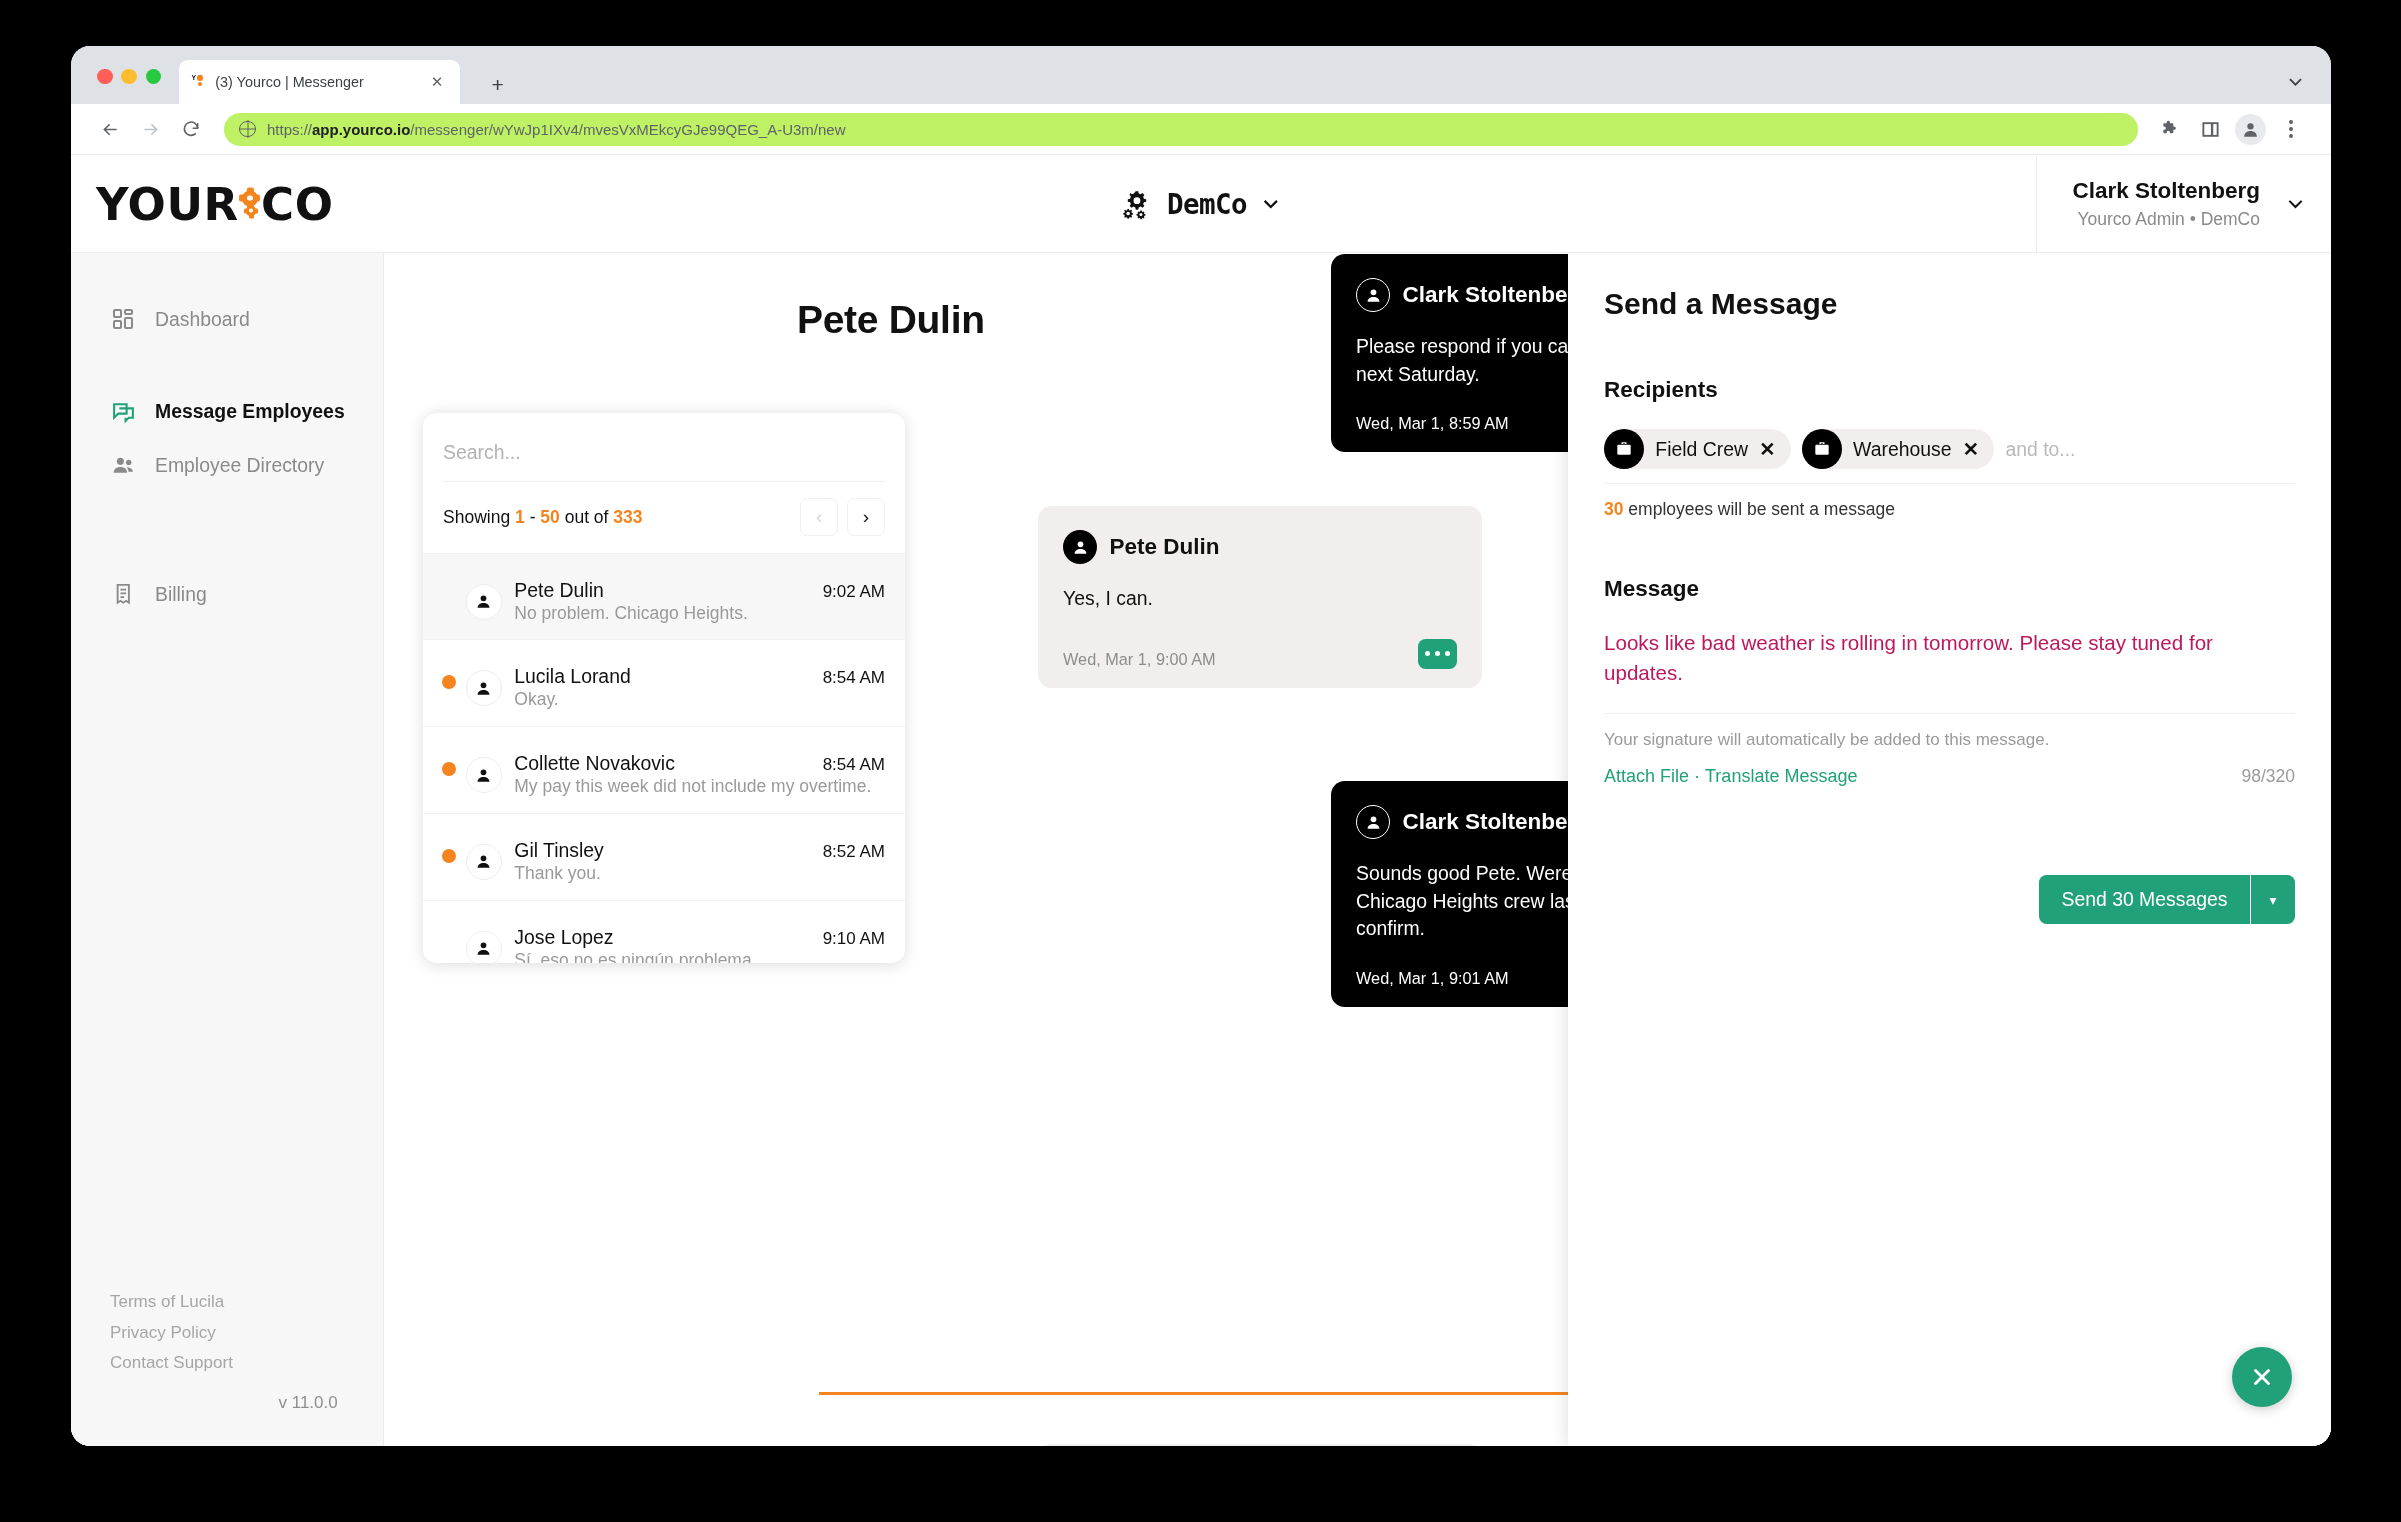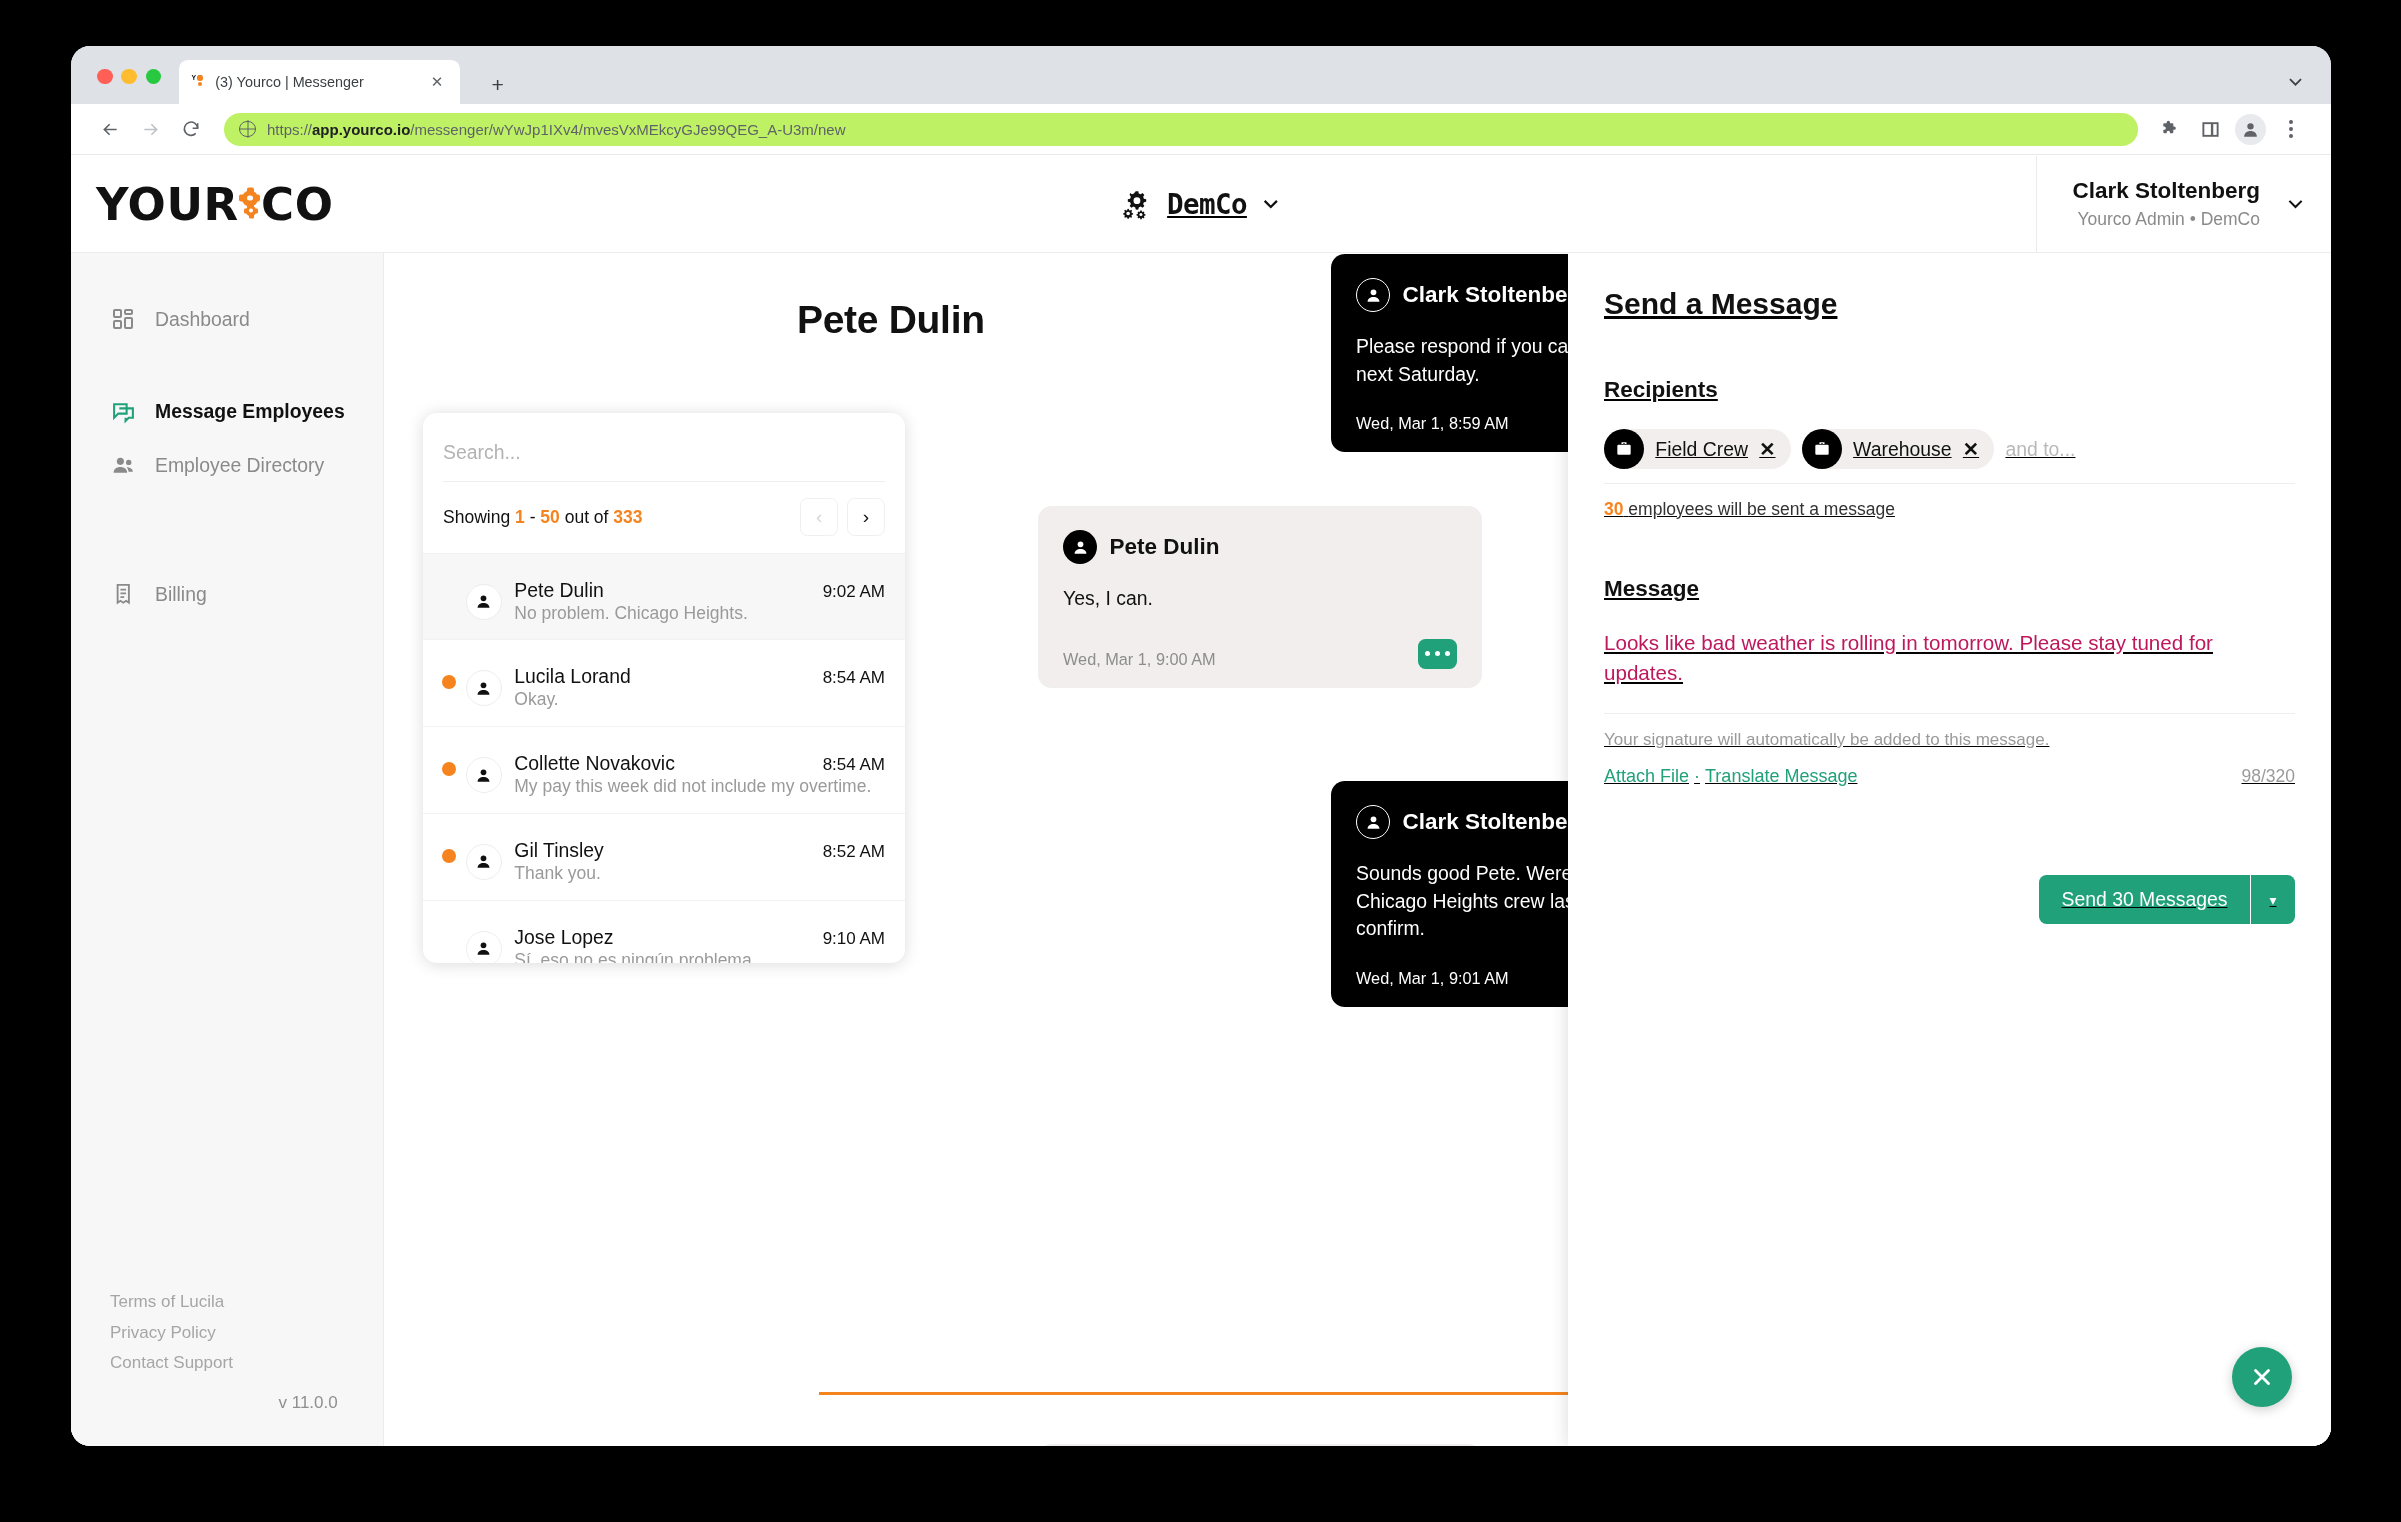--- a/index.html
+++ b/index.html
@@ -165,21 +165,21 @@
   .gear.big::before { width: 21px; height: 6.9px; margin-left:-10.6px; margin-top:-3.4px; border-radius:1.9px;}
   .gear.big::after { width: 6.9px; height: 21px; margin-left:-3.4px; margin-top:-10.6px; border-radius:1.9px;}
   .gear.hole { width: 5.6px; height: 5.6px; background:#fff; left: 7.5px; top: 7.5px; z-index:3;}
   .gear.sm { width: 10.6px; height: 10.6px; left: 6.3px; top: 18px; }
   .gear.sm::before { content:''; position:absolute; width:14.4px;height:5px;left:50%;top:50%;margin-left:-7.2px;margin-top:-2.5px;background:#f5841f;border-radius:1.3px;}
   .gear.sm::after { content:''; position:absolute; width:5px;height:14.4px;left:50%;top:50%;margin-left:-2.5px;margin-top:-7.2px;background:#f5841f;border-radius:1.3px;}
   .gear.smhole { width: 3.8px; height: 3.8px; background:#fff; left: 9.4px; top: 21px; z-index:3;}
 
   .org-switcher {
     position: absolute; left: 50%; transform: translateX(-50%);
-    display: flex; align-items: center; gap: 13.8px; text-decoration: underline;
+    display: flex; align-items: center; gap: 13.8px;
   }
   .org-gear-icon { width: 33px; height: 33px; }
   .org-name {
     font-size: 27.5px; font-weight: 600; color:#111;
     font-family: "DejaVu Sans Mono", monospace;
     letter-spacing: -0.6px;
   }
   .chev { color:#111; }
 
   .user-box {
@@ -321,21 +321,20 @@
     height: 0; border-top: 3.1px solid #f5841f;
   }
 
   
   .send-panel {
     position: absolute; right: 0; top: 0; bottom: 0;
     width: 763px;
     background: #ffffff;
     box-shadow: -2.5px 0 16.3px rgba(0,0,0,0.13);
     padding: 34px 36px 0 36px;
-    text-decoration: underline;
   }
   .panel-title { font-size: 30px; font-weight: 700; color:#111; }
   .panel-label { font-size: 22.5px; font-weight: 600; color:#111; margin-top: 56px; }
 
   .recipients-row {
     display:flex; align-items:center; gap: 11.3px;
     margin-top: 26px; padding-bottom: 13.8px;
     border-bottom: 1.3px solid #eeeeee;
   }
   .chip {

